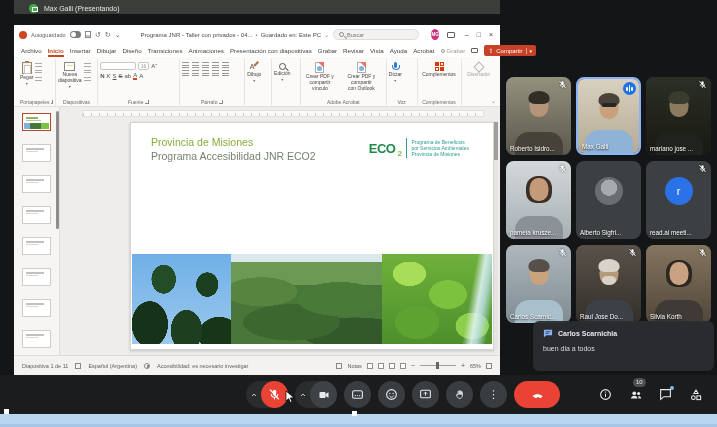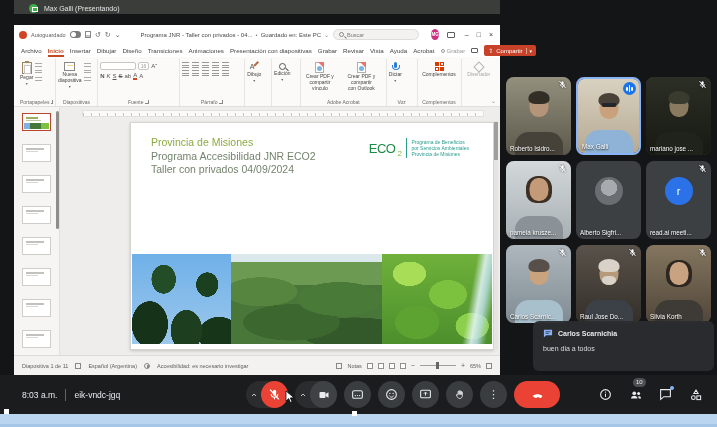--- a/index.html
+++ b/index.html
@@ -106,21 +106,21 @@
   .editor { flex:1; background:#efedeb; position:relative; }
   .ruler { position:absolute; left:22px; right:16px; top:3px; height:7px; background:#fbfaf8; border:1px solid #e3e1de;
     background-image:repeating-linear-gradient(90deg,#c9c7c3 0 1px,transparent 1px 8px);
     background-size:100% 3px; background-position:0 2px; background-repeat:no-repeat; }
   .slide { position:absolute; left:70px; top:15px; width:364px; height:228px; background:#fff;
     border:1px solid #d6d4d0; box-shadow:0 1px 3px rgba(0,0,0,.18); }
   .slide-title { position:absolute; left:20px; top:13px; line-height:13.5px; }
   .slide-title .l1 { font-size:10.5px; color:#8cab3e; }
   .slide-title .l2, .slide-title .l3 { font-size:10.5px; color:#75836e; }
   .logo { position:absolute; right:24px; top:15px; display:flex; align-items:center; gap:4px; }
-  .logo-mark { position:relative; font-weight:normal; font-size:13px; color:#1d8a46; letter-spacing:-.5px;text-align:center; }
+  .logo-mark { position:relative; font-weight:bold; font-size:13px; color:#1d8a46; letter-spacing:-.5px;text-align:center; }
   .logo-mark .sub { position:absolute; right:-6px; bottom:-2px; font-size:8px; color:#7dc142; }
   .logo-div { width:1px; height:20px; background:#2a9d8f; margin-left:7px; }
   .logo-tag { font-size:5px; line-height:6px; color:#2a9d8f; }
   .photos { position:absolute; left:1px; right:1px; bottom:5px; height:90px; display:flex; }
   .ph { height:100%; }
   .ph1 { width:27.5%;
     background:
       radial-gradient(ellipse 30px 38px at 18% 78%, #16331a 0 60%, transparent 61%),
       radial-gradient(ellipse 26px 34px at 55% 85%, #1d3f20 0 60%, transparent 61%),
       radial-gradient(ellipse 34px 30px at 88% 90%, #173619 0 60%, transparent 61%),
@@ -460,21 +460,20 @@
         <div class="thumb" style="top:223px"></div>
         <div class="thumb-scroll"></div>
       </div>
 
       <div class="editor">
         <div class="ruler"></div>
         <div class="slide">
           <div class="slide-title">
             <div class="l1">Provincia de Misiones</div>
             <div class="l2">Programa Accesibilidad JNR ECO2</div>
-            <div class="l3">Taller con privados 04/09/2024</div>
           </div>
           <div class="logo">
             <span class="logo-mark">
               <span>ECO</span><span class="sub">2</span>
             </span>
             <span class="logo-div"></span>
             <span class="logo-tag">
               <div>Programa de Beneficios</div>
               <div>por Servicios Ambientales</div>
               <div>Provincia de Misiones</div>
@@ -640,25 +639,20 @@
           <path d="M2 2h20v13H8l-6 5z" fill="#8ab4f8"></path>
           <rect x="6" y="6" width="12" height="1.8" fill="#2b2d30"></rect>
           <rect x="6" y="9.5" width="8" height="1.8" fill="#2b2d30"></rect>
         </svg>
       <span class="toast-sender">Carlos Scarnichia</span>
     </div>
     <div class="toast-msg">buen dia a todos</div>
   </div>
 
   <div class="bbar">
-    <div class="bbar-left">
-      <span class="bbar-time">8:03 a.m.</span>
-      <span class="bbar-sep"></span>
-      <span class="bbar-code">eik-vndc-jgq</span>
-    </div>
 
     <div class="controls">
       <span class="split">
         <span class="chev">
           <svg width="8" height="8" viewBox="0 0 24 24">
               <path d="M6 15l6-6 6 6" fill="none" stroke="#e8eaed" stroke-width="2.4"></path>
             </svg>
         </span>
         <span class="rbtn red">
           <svg width="13" height="13" viewBox="0 0 24 24">

